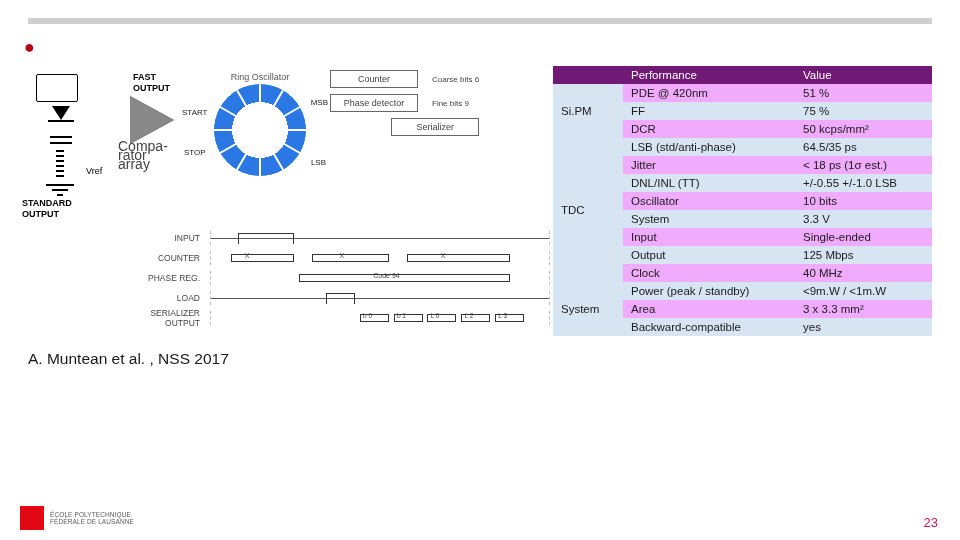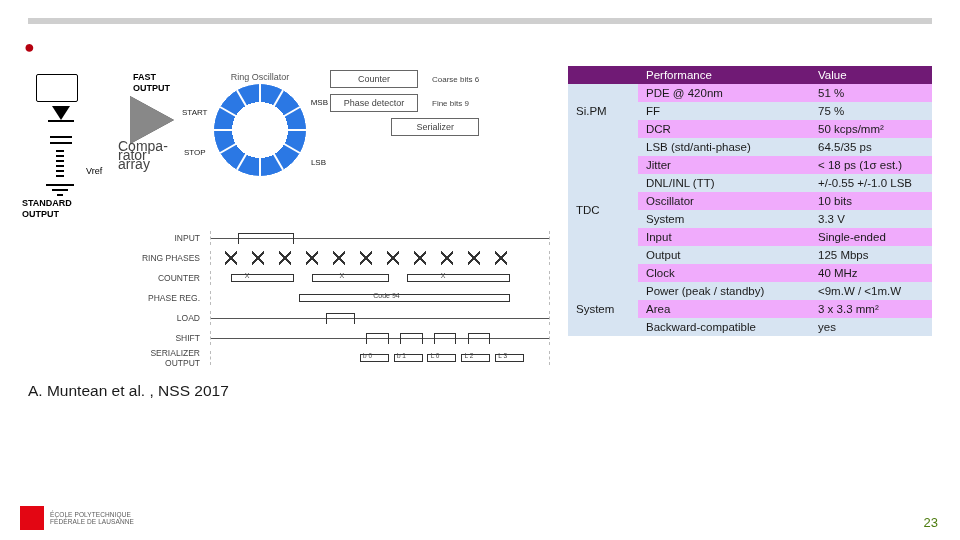--- a/index.html
+++ b/index.html
@@ -46,21 +46,21 @@
     font-size: 18px;
     line-height: 26px;
     margin-left: 2px;
   }
   .bullet-text {
     line-height: 26px;
   }
 
   .body-row {
     display: flex;
-    gap: 20px;
+    gap: 5px;
     align-items: flex-start;
     margin-top: 4px;
     justify-content: center;
   }
   .diagram-col {
     width: 520px;
     flex: 0 0 520px;
   }
   .table-col {
     flex: 1;
@@ -239,21 +239,21 @@
     font-size: 15.5px;
     margin-top: 14px;
     margin-left: 0;
   }
 
   .footer {
     position: absolute;
     bottom: 10px;
     right: 22px;
     font-size: 13px;
-    color: #4d7c0f;
+    color: #be185d;
   }
   .logo {
     position: absolute;
     left: 20px;
     bottom: 10px;
     display: flex;
     align-items: center;
     gap: 6px;
   }
   .logo .sq {
@@ -339,36 +339,20 @@
 
       <div class="timing">
         <div class="row">
             <div class="lab">INPUT</div>
           <div class="wave">
               <div class="ln"></div>
               <div class="pulse" style="left:8%;width:16%"></div>
             </div>
           </div>
         <div class="row">
-            <div class="lab">RING PHASES</div>
-          <div class="wave">
-            <div class="x" style="left:4%"></div>
-              <div class="x" style="left:12%"></div>
-              <div class="x" style="left:20%"></div>
-            <div class="x" style="left:28%"></div>
-              <div class="x" style="left:36%"></div>
-              <div class="x" style="left:44%"></div>
-            <div class="x" style="left:52%"></div>
-              <div class="x" style="left:60%"></div>
-              <div class="x" style="left:68%"></div>
-            <div class="x" style="left:76%"></div>
-              <div class="x" style="left:84%"></div>
-          </div>
-          </div>
-        <div class="row">
             <div class="lab">COUNTER</div>
           <div class="wave">
             <div class="bar" style="left:6%;width:18%"></div>
             <div style="position:absolute;left:10%;top:1px;font-size:7px">X</div>
             <div class="bar" style="left:30%;width:22%"></div>
             <div style="position:absolute;left:38%;top:1px;font-size:7px">X</div>
             <div class="bar" style="left:58%;width:30%"></div>
             <div style="position:absolute;left:68%;top:1px;font-size:7px">X</div>
           </div>
           </div>
@@ -378,30 +362,20 @@
             <div class="bar" style="left:26%;width:62%"></div>
             <div style="position:absolute;left:48%;top:1px;font-size:7px">Code 94</div>
           </div>
           </div>
         <div class="row">
             <div class="lab">LOAD</div>
           <div class="wave">
               <div class="ln"></div>
               <div class="pulse" style="left:34%;width:8%"></div>
             </div>
-          </div>
-        <div class="row">
-            <div class="lab">SHIFT</div>
-          <div class="wave">
-              <div class="ln"></div>
-            <div class="pulse" style="left:46%;width:6%"></div>
-            <div class="pulse" style="left:56%;width:6%"></div>
-            <div class="pulse" style="left:66%;width:6%"></div>
-            <div class="pulse" style="left:76%;width:6%"></div>
-          </div>
           </div>
         <div class="row">
             <div class="lab">SERIALIZER OUTPUT</div>
           <div class="wave">
             <div class="bar" style="left:44%;width:8%"></div>
             <div style="position:absolute;left:45%;top:1px;font-size:6.5px">b 0</div>
             <div class="bar" style="left:54%;width:8%"></div>
             <div style="position:absolute;left:55%;top:1px;font-size:6.5px">b 1</div>
             <div class="bar" style="left:64%;width:8%"></div>
             <div style="position:absolute;left:65%;top:1px;font-size:6.5px">L 0</div>

